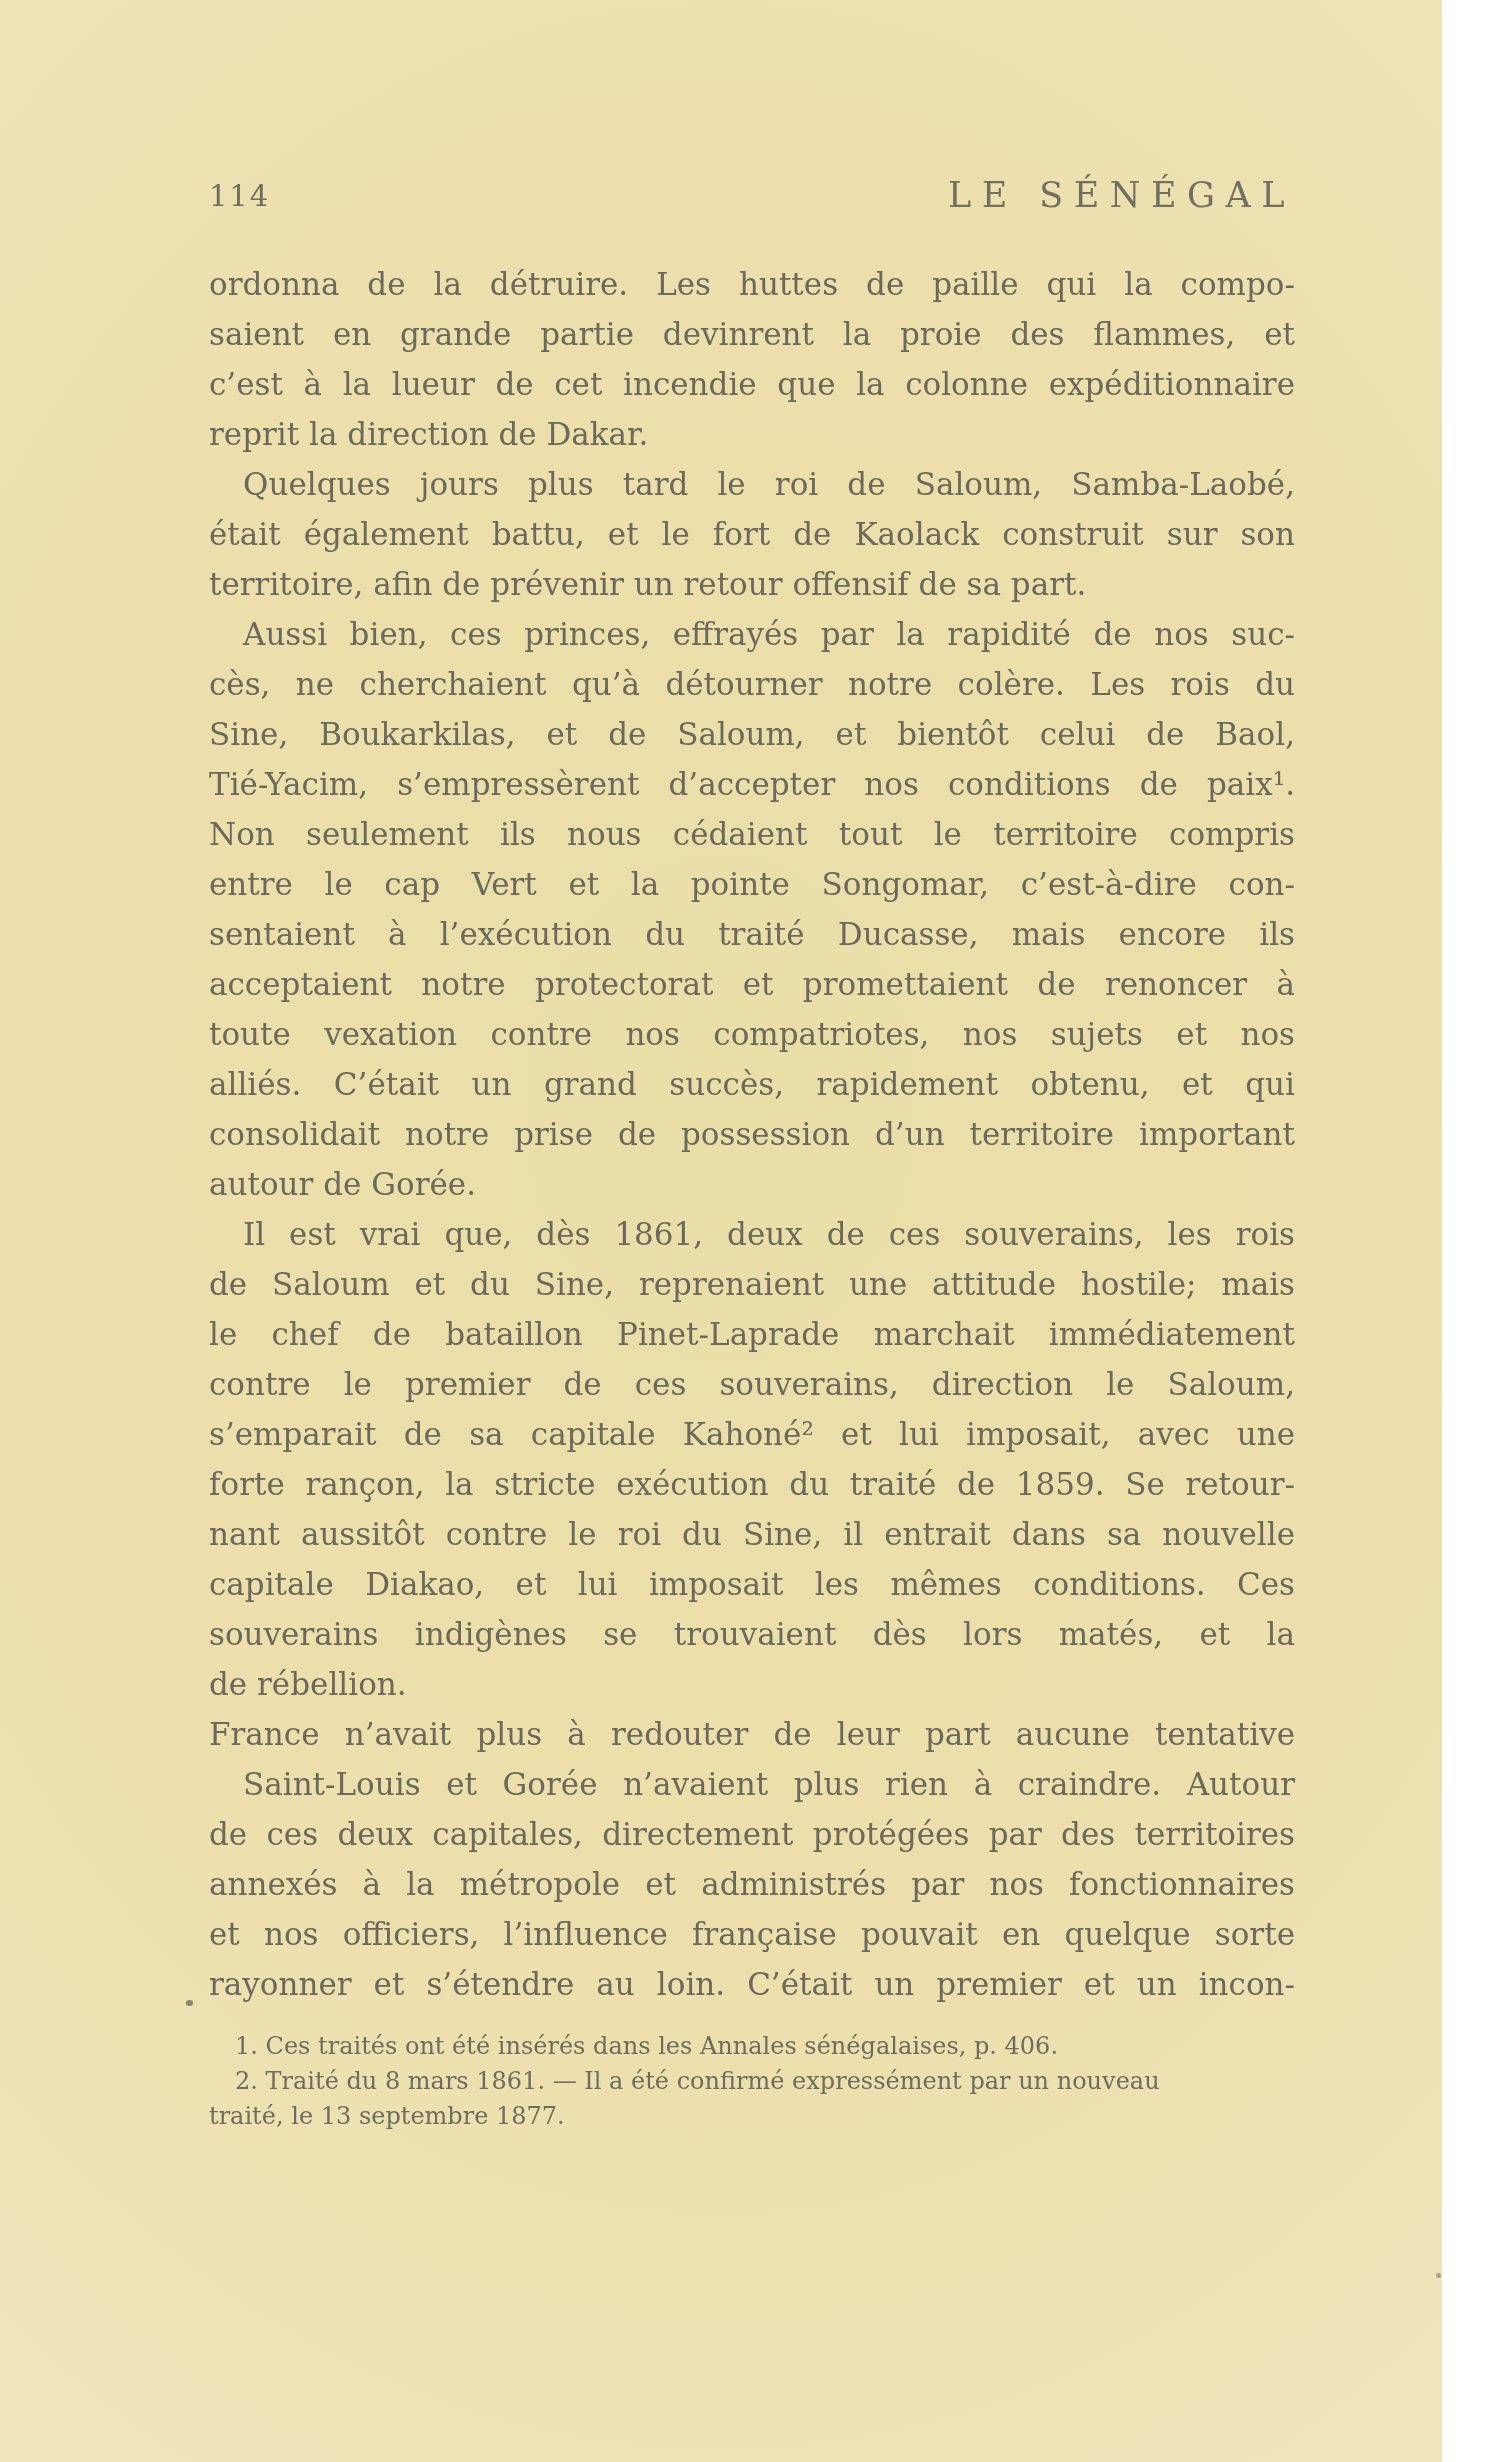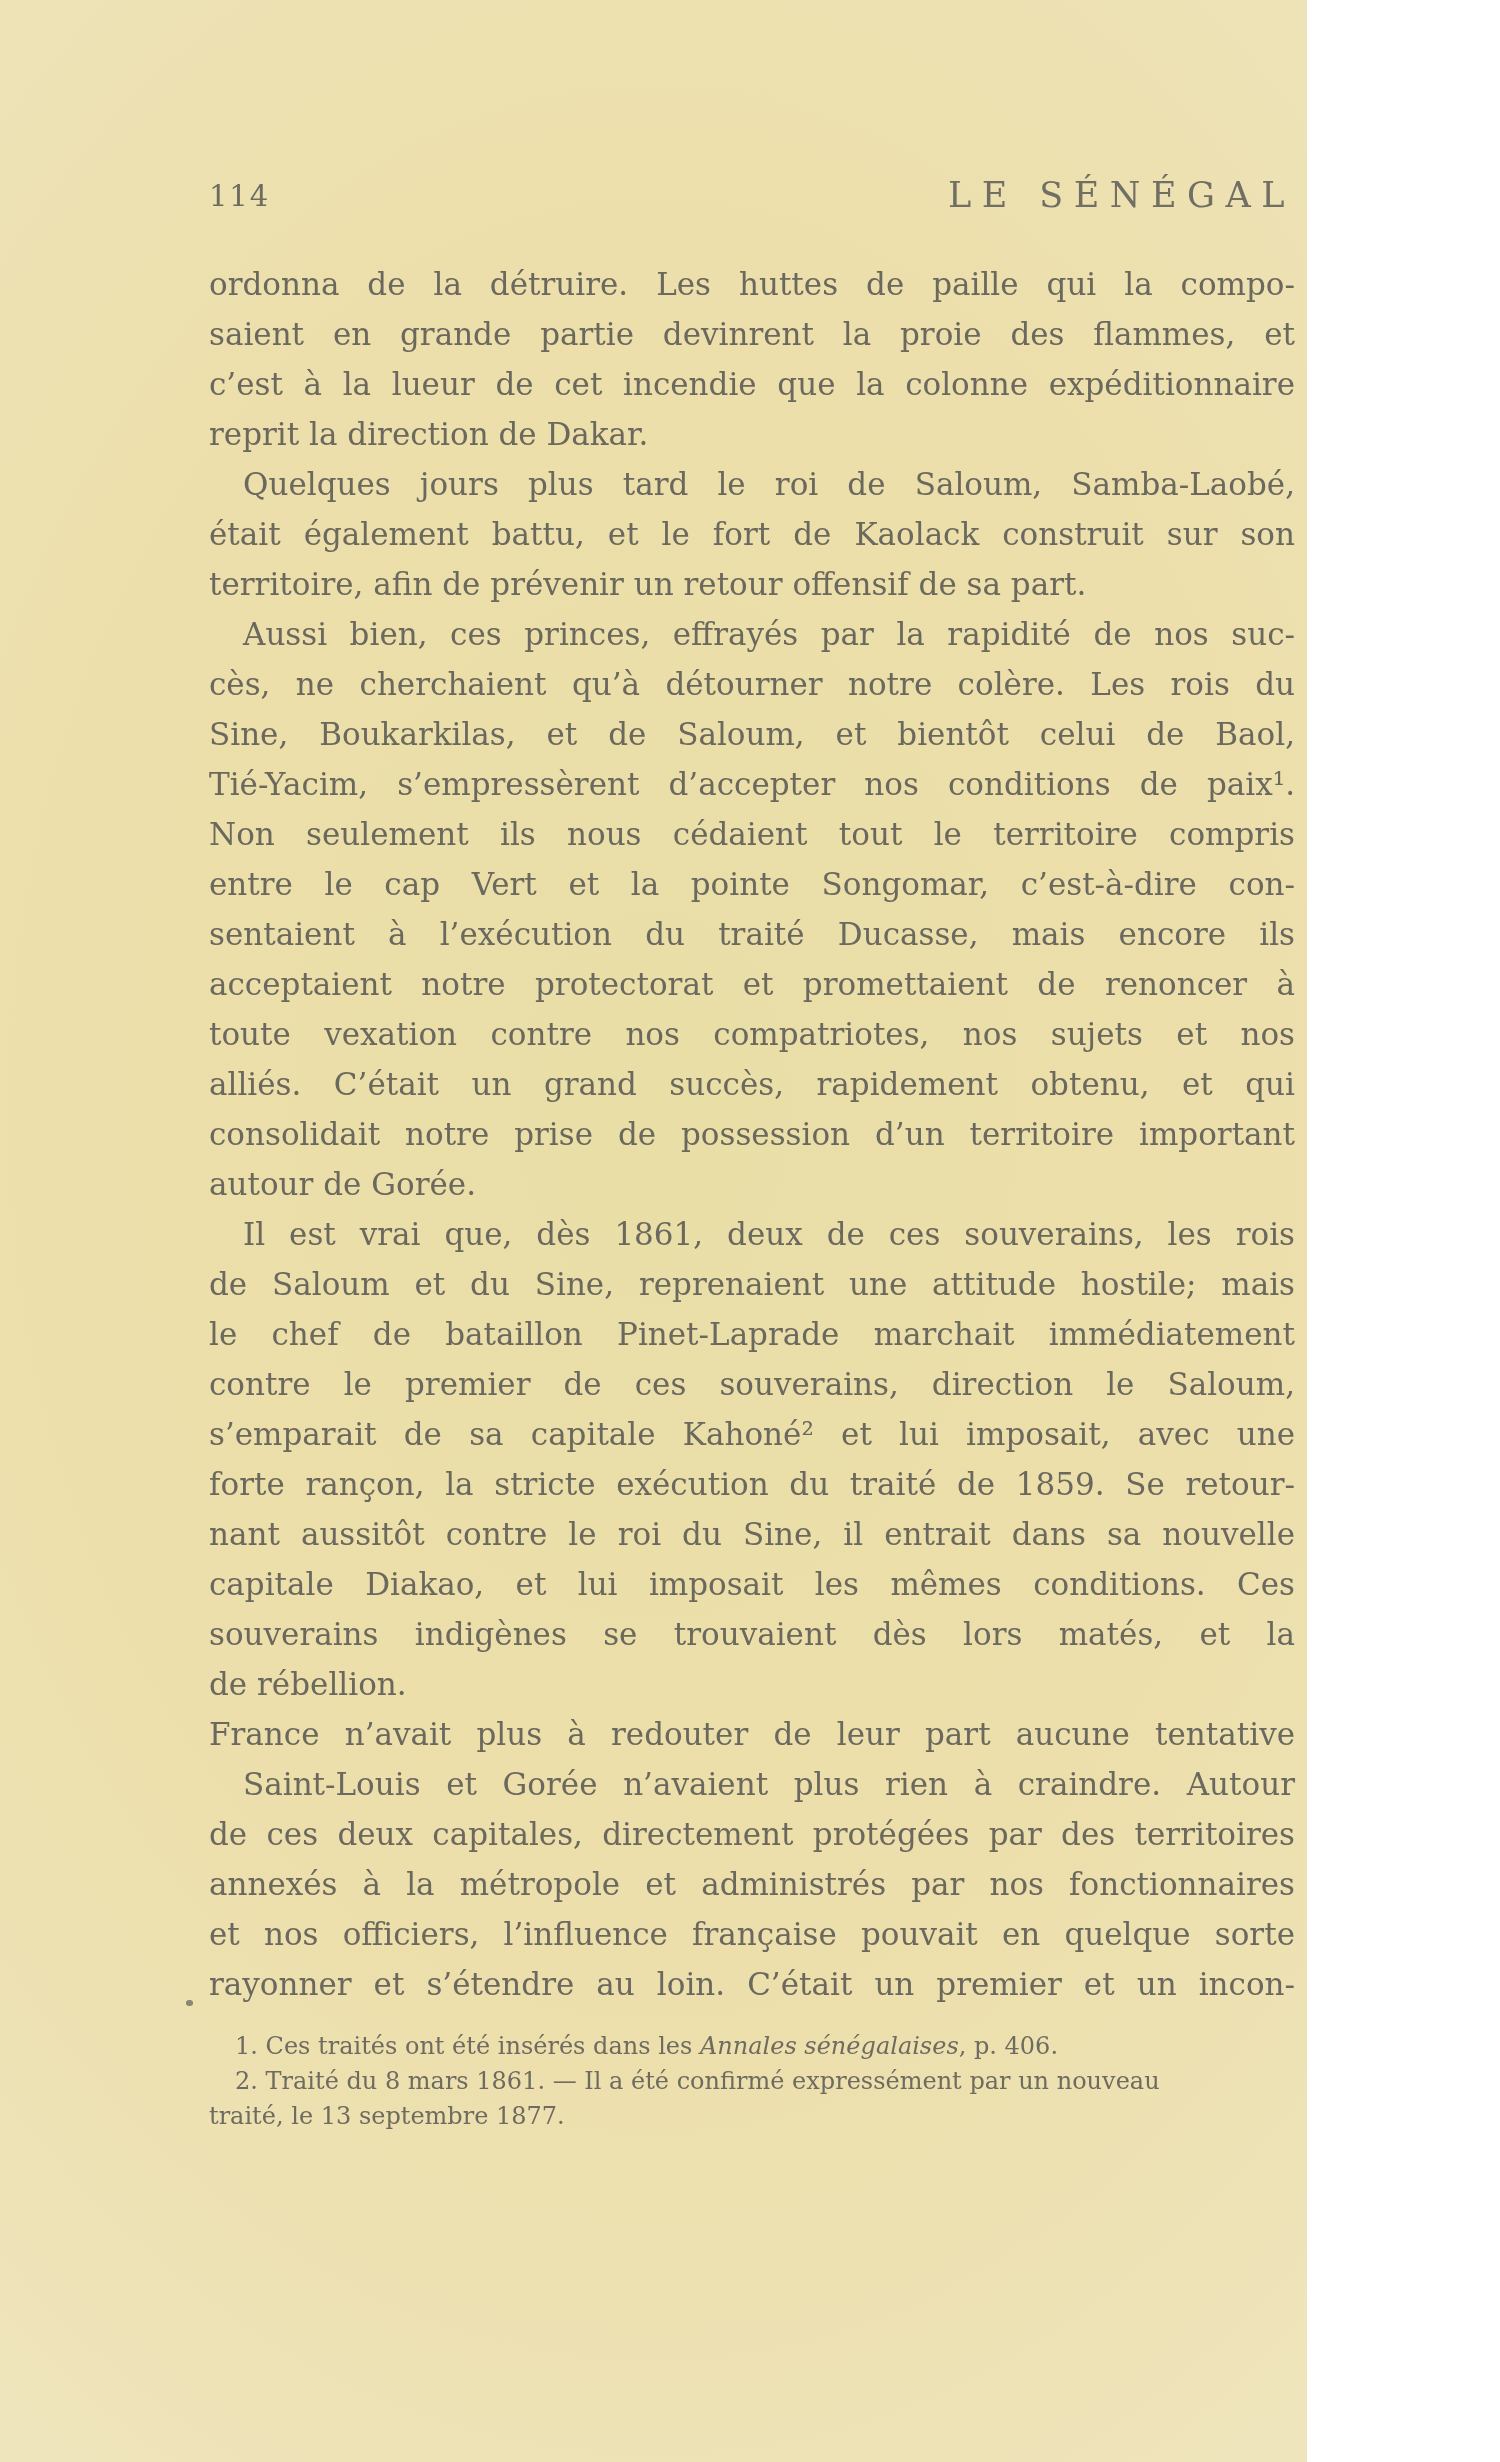--- a/index.html
+++ b/index.html
@@ -1,18 +1,18 @@
 <!DOCTYPE html>
 <html style="font-size:15px"><head>
 <meta charset="utf-8">
 <style>
   html, body { margin: 0; padding: 0; }
   .page {
     position: relative;
-    width: 1307px;
+    width: 1442px;
     height: 2462px;
     background:
       radial-gradient(120% 90% at 50% 45%,
         #eadea7 0%, #ecdfab 40%, #efe5bd 75%, #f3ecd2 100%);
     font-family: "DejaVu Serif", serif;
     color: #6b685e;
     overflow: hidden;
   }
 
   
@@ -66,21 +66,21 @@
   .footnotes {
     position: absolute;
     left: 209px;
     top: 2029px;
     width: 1086px;
     font-size: 24px;
     line-height: 35px;
     color: #6e6b60;
   }
   .fn-indent { text-indent: 26px; }
-  .italic { font-style: italic; }
+  .italic { }
 
   .speck {
     position: absolute;
     border-radius: 50%;
     background: #8a8672;
   }
   .speck.s1 { left: 186px; top: 2000px; width: 6.5px; height: 5.6px; }
   .speck.s2 { left: 1436px; top: 2273px; width: 4.7px; height: 4.7px; opacity: .7; }
 </style>
 </head>

